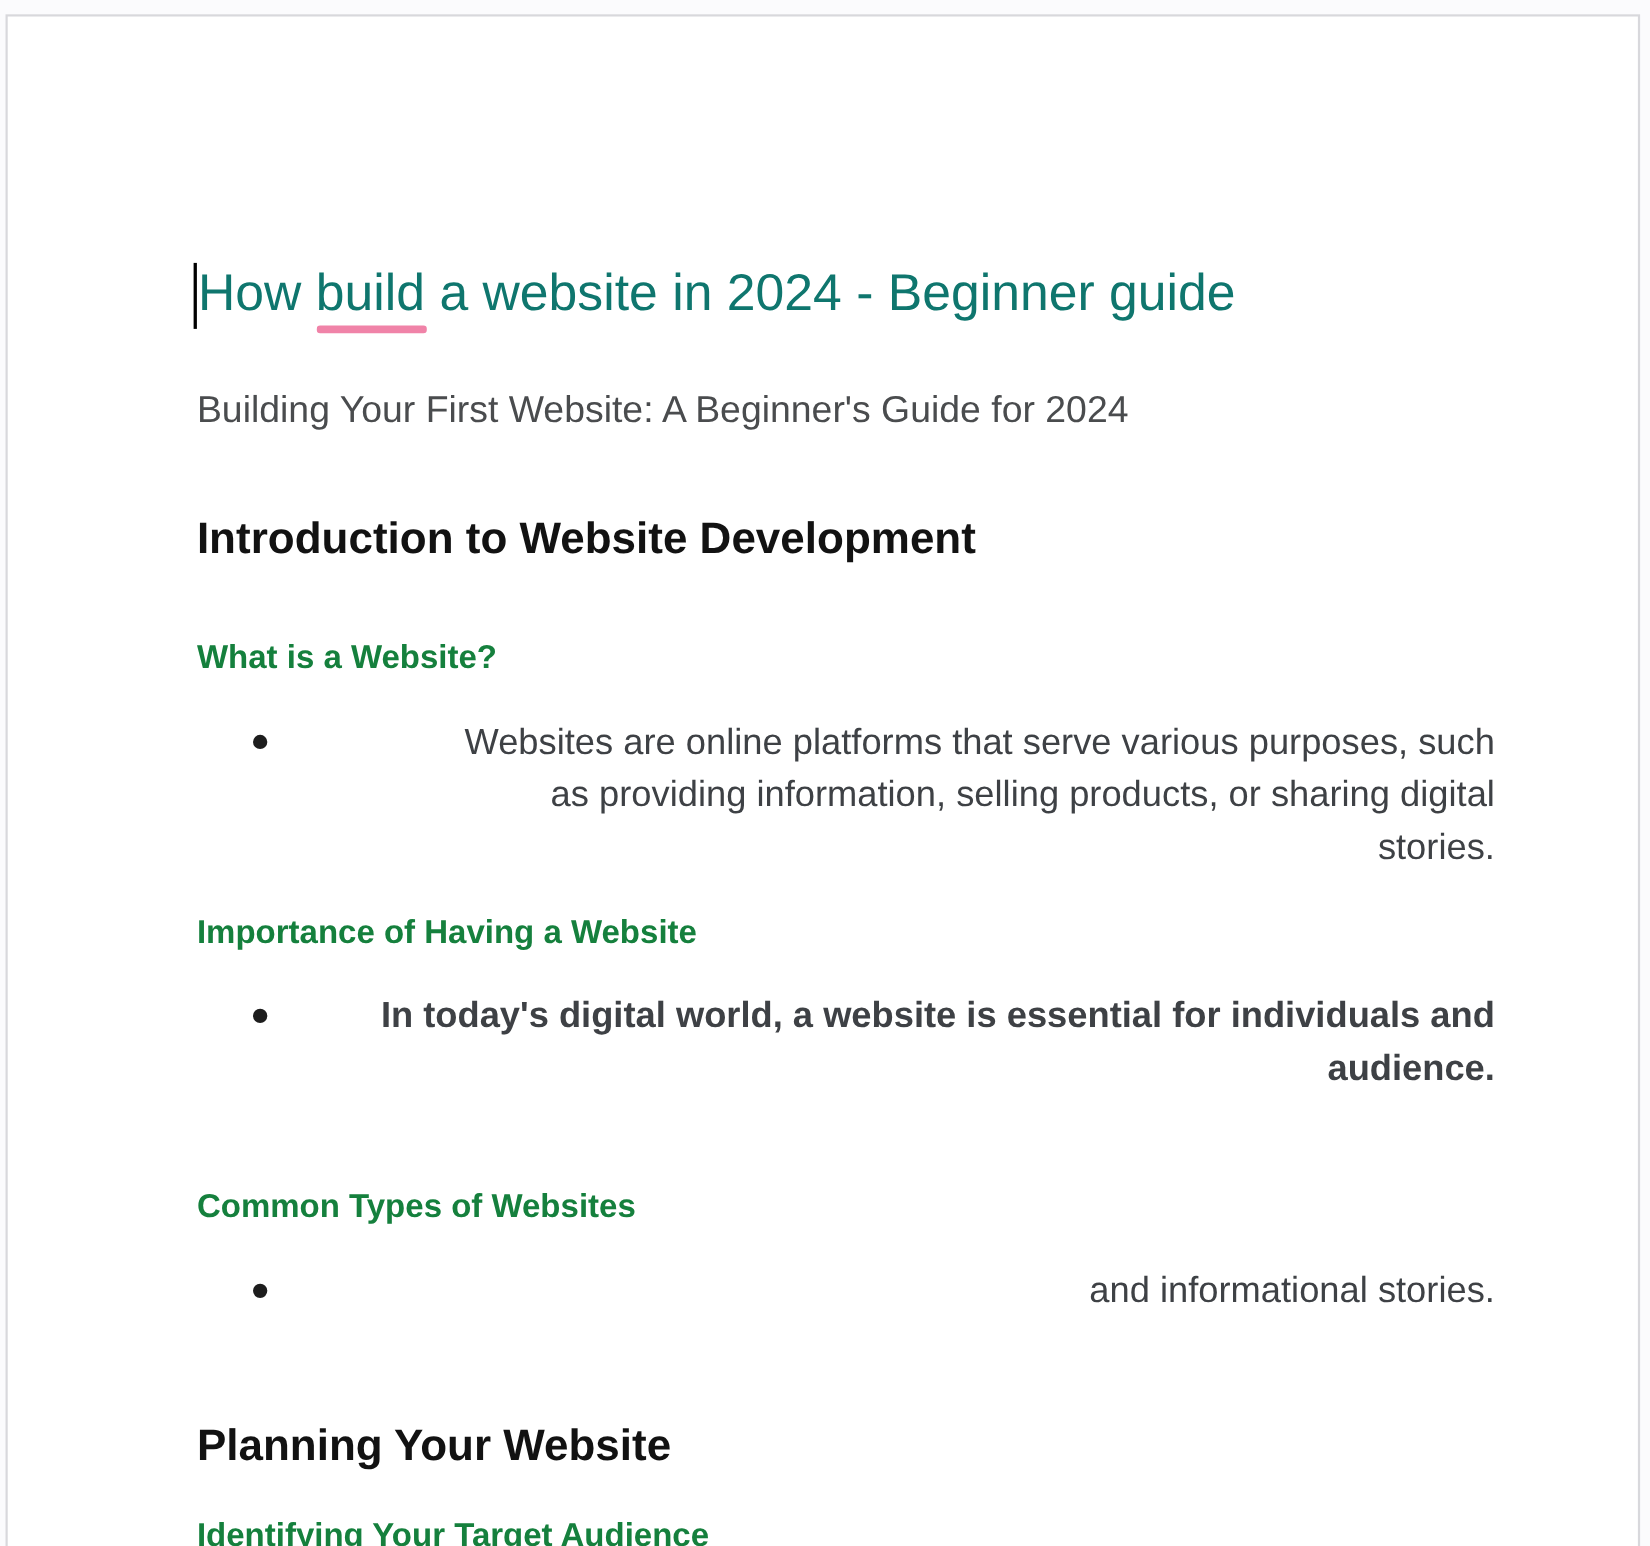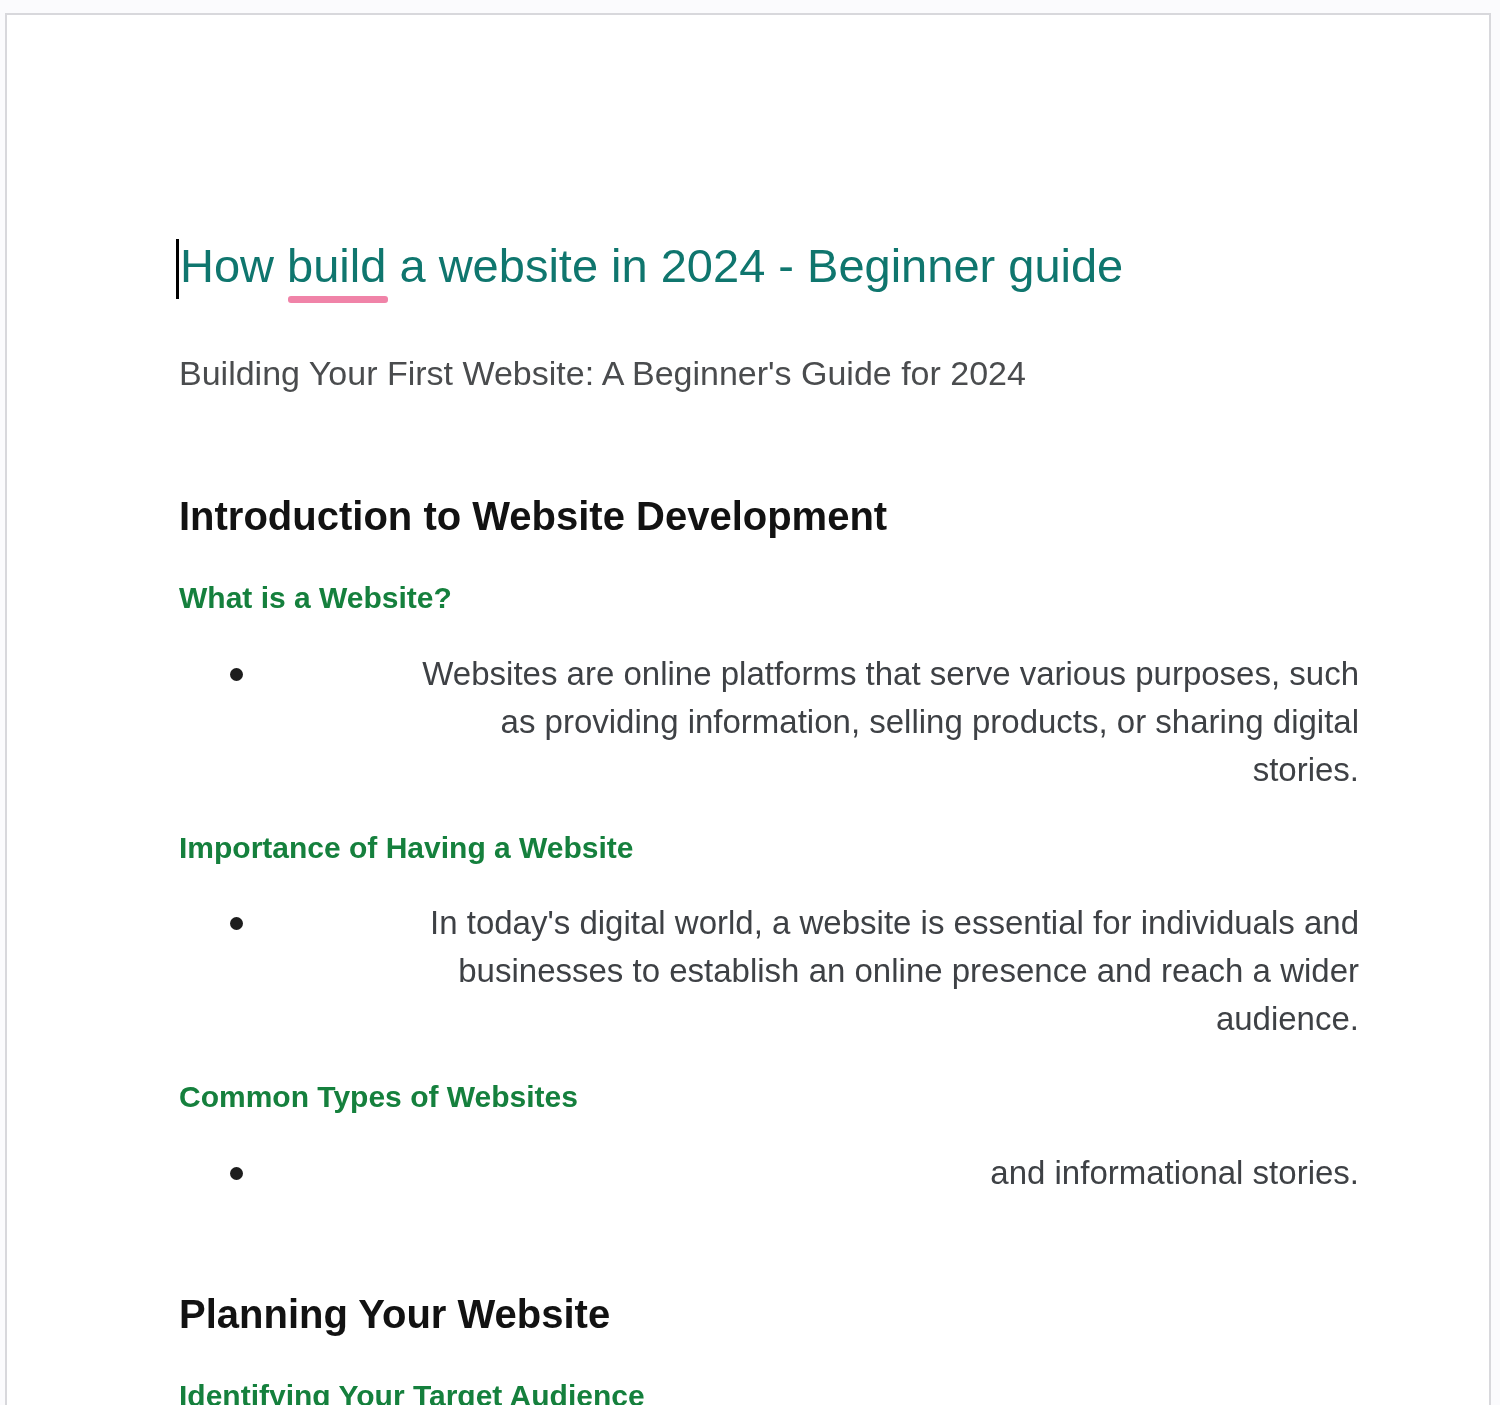--- a/index.html
+++ b/index.html
@@ -56,40 +56,40 @@
     white-space: nowrap;
   }
   .h1 {
     left: 179px;
     font-size: 40px;
     line-height: 48px;
     font-weight: bold;
     color: #121212;
     white-space: nowrap;
   }
-  .h1-a { top: 492px; }
+  .h1-a { top: 466px; }
   .h1-b { top: 1290px; }
   .h3 {
     left: 179px;
     font-size: 30px;
     line-height: 36px;
     font-weight: bold;
     color: #15803d;
     white-space: nowrap;
   }
   .h3-a { top: 580px; }
   .h3-b { top: 830px; }
   .h3-c { top: 1079px; }
   .h3-d { top: 1378px; }
   .bullet-block {
     left: 179px;
     width: 1180px;
   }
   .ul-a { top: 650px; }
-  .ul-b { top: 899px; }
+  .ul-b { top: 899px; font-weight: bold; }
   .ul-c { top: 1149px; }
   .bullet-item { position: relative; padding-left: 88px; text-align: right; }
   .bullet-dot {
     position: absolute;
     left: 51px;
     top: 18px;
     width: 13px;
     height: 13px;
     border-radius: 50%;
     background: #1d1d1d;
@@ -126,21 +126,20 @@
     <div class="bullet-line">stories.</div>
   </div>
 </div>
 
 <div class="abs h3 h3-b">Importance of Having a Website</div>
 
 <div class="abs bullet-block ul-b">
   <div class="bullet-item">
     <span class="bullet-dot"></span>
     <div class="bullet-line">In today's digital world, a website is essential for individuals and</div>
-    <div class="bullet-line">businesses to establish an online presence and reach a wider</div>
     <div class="bullet-line">audience.</div>
   </div>
 </div>
 
 <div class="abs h3 h3-c">Common Types of Websites</div>
 
 <div class="abs bullet-block ul-c">
   <div class="bullet-item">
     <span class="bullet-dot"></span>
     <div class="bullet-line">and informational stories.</div>

